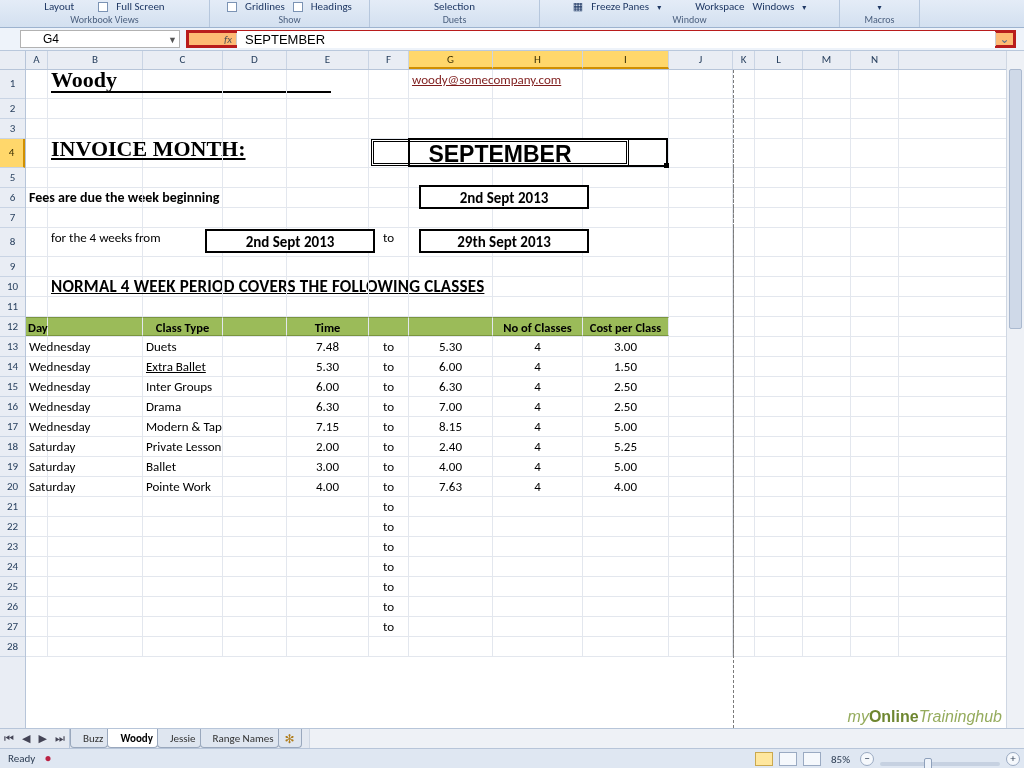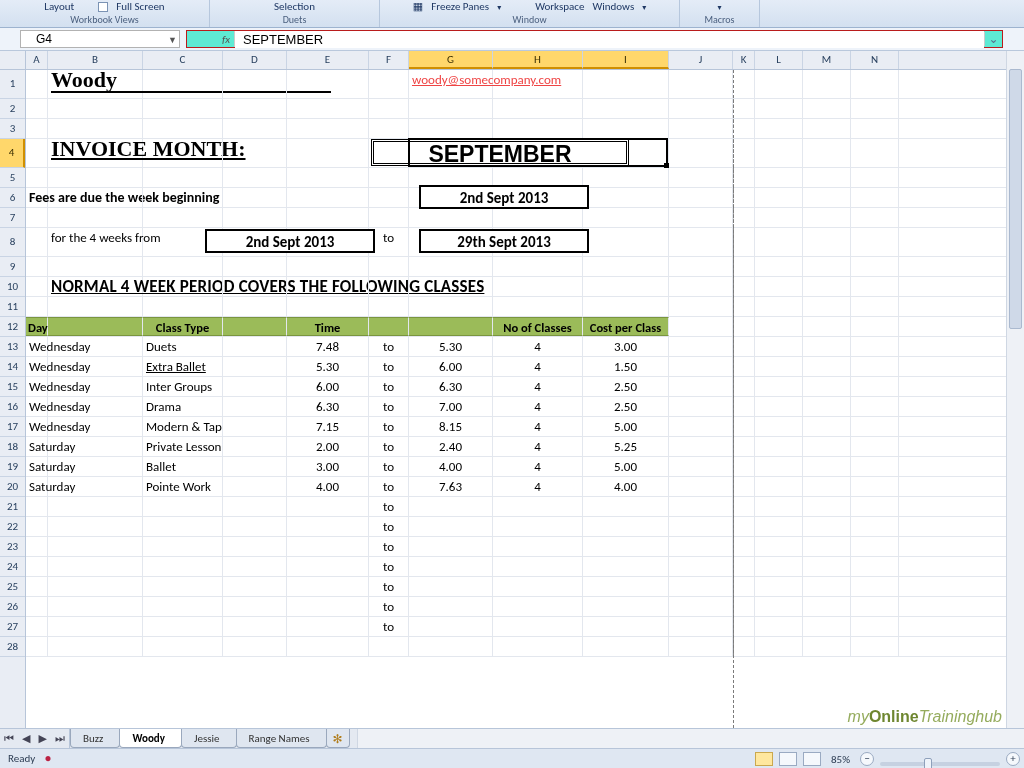--- a/index.html
+++ b/index.html
@@ -70,39 +70,39 @@
     border-bottom: 1px solid #b9c8dc;
     background: #eef3fa;
   }
   .namebox-wrap {
     width: 160px;
     display: flex;
     align-items: center;
     background: #fff;
     border: 1px solid #b2b2b2;
     margin: 2px 0 2px 20px;
-    padding: 0 2px 0 13px;
+    padding: 0 2px 0 20px;
     justify-content: space-between;
   }
   .namebox-input {
     border: none; outline: none;
     font-size: 12px;
     width: 100px;
   }
   .namebox-arrow {
     color: #555;
     font-size: 9px;
   }
   .fx-area {
     display: flex;
     align-items: center;
     flex: 1;
-    background: #5eead4;
-    margin: 2px 21px 2px 6px;
-    border: 1px solid #b91c1c;
+    background: #fdba74;
+    margin: 2px 8px 2px 6px;
+    border: 3px solid #b91c1c;
   }
   .fx-btns {
     width: 48px;
     display: flex;
     align-items: center;
     justify-content: flex-end;
     color: #7a7a7a;
     gap: 4px;
     padding-right: 4px;
     border-right: 1px solid #ccc;
@@ -243,21 +243,21 @@
   .title-woody {
     font-family: "Times New Roman", serif;
     font-weight: bold;
     font-size: 22px;
     border-bottom: 2px solid #000;
     display: inline-block;
     width: 280px;
     padding-bottom: 2px;
   }
   .email-link {
-    color: #ef4444;
+    color: #7f1d1d;
     text-decoration: underline;
     font-size: 13px;
   }
   .invmonth-label {
     font-family: "Times New Roman", serif;
     font-weight: bold;
     font-size: 22px;
     text-decoration: underline;
   }
   .month-box {
@@ -331,21 +331,21 @@
   .tab-nav {
     width: 70px;
     display: flex;
     align-items: center;
     justify-content: space-around;
     border-right: 1px solid #b7c5d9;
     color: #445;
   }
   .tab-nav span { cursor: default; }
   .sheet-tab {
-    padding: 2px 16px 0 12px;
+    padding: 2px 4px 0 12px;
     border: 1px solid #9aa8bd;
     border-top: none;
     background: #dfe6f0;
     margin-right: -1px;
     border-radius: 0 0 4px 4px;
     line-height: 16px;
     color: #333;
   }
   .sheet-tab.active {
     background: #fff;
@@ -433,20 +433,29 @@
 
 <div class="ribbon">
   <div class="ribbon-group group-wv">
     <div class="ribbon-group-items">
       <span>Layout</span>
       <span style="width:8px"></span>
       <span class="tiny-check"></span>
       <span>Full Screen</span>
     </div>
     <div class="ribbon-group-label">Workbook Views</div>
+  </div>
+  <div class="ribbon-group group-show">
+    <div class="ribbon-group-items">
+      <span class="tiny-check"></span>
+      <span>Gridlines</span>
+      <span class="tiny-check"></span>
+      <span>Headings</span>
+    </div>
+    <div class="ribbon-group-label">Show</div>
   </div>
   <div class="ribbon-group group-zoom">
     <div class="ribbon-group-items">
       <span>Selection</span>
     </div>
     <div class="ribbon-group-label">Duets</div>
   </div>
   <div class="ribbon-group group-wnd">
     <div class="ribbon-group-items">
       <span>▦</span>

